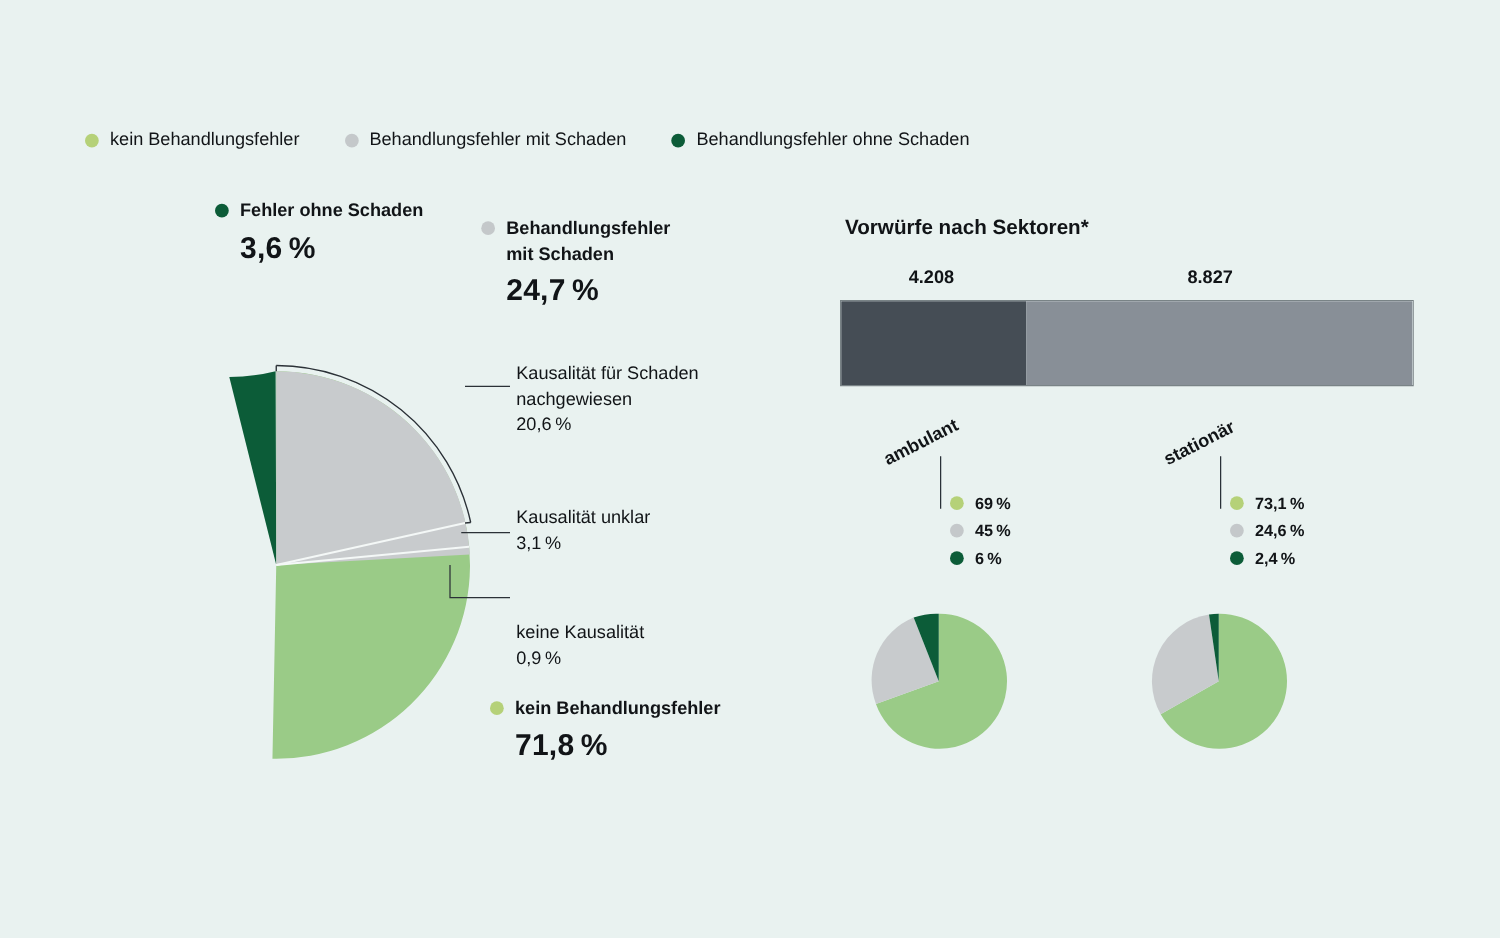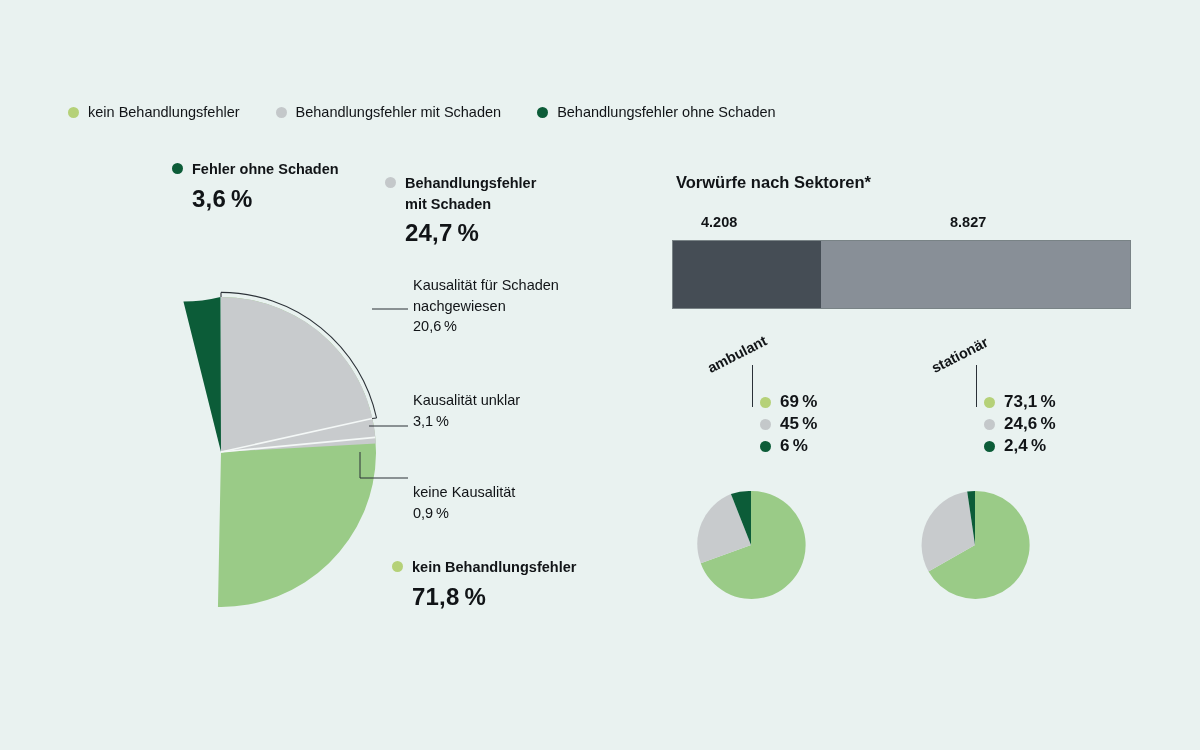--- a/index.html
+++ b/index.html
@@ -79,41 +79,42 @@
 
   #head-fehler-ohne { left: 172px; top: 159px; }
   #head-mit-schaden { left: 385px; top: 173px; justify-content: center; }
   #head-kein-fehler { left: 392px; top: 557px; }
 
   .callout {
     position: absolute;
     font-size: 14.5px;
     line-height: 1.42;
     white-space: nowrap;
+    margin-top: 14px;
   }
   .callout .val { display: block; }
   #callout-nachgewiesen { left: 413px; top: 275px; }
   #callout-unklar       { left: 413px; top: 390px; }
   #callout-keine        { left: 413px; top: 482px; }
 
   
   .right-title {
     position: absolute;
     left: 676px;
     top: 173px;
     font-size: 16.5px;
     font-weight: bold;
   }
   .bar-values {
     position: absolute;
     top: 214px;
     font-size: 14.5px;
     font-weight: bold;
   }
-  #bar-value-ambulant  { left: 701px; }
+  #bar-value-ambulant  { left: 727px; }
   #bar-value-stationaer{ left: 950px; }
 
   .stack-bar {
     position: absolute;
     left: 673px;
     top: 241px;
     width: 457px;
     height: 67px;
     display: flex;
     box-shadow: 0 0 0 1px rgba(30,40,48,0.55);
@@ -136,21 +137,21 @@
     position: absolute;
     width: 1px;
     height: 42px;
     background: #2a3138;
   }
   #tick-ambulant   { left: 752px; top: 365px; }
   #tick-stationaer { left: 976px; top: 365px; }
 
   .mini-legend {
     position: absolute;
-    font-size: 17px;
+    font-size: 13px;
     font-weight: bold;
   }
   .mini-legend .row {
     display: flex;
     align-items: center;
     gap: 9px;
     height: 22px;
   }
   #mini-legend-ambulant   { left: 760px; top: 391px; }
   #mini-legend-stationaer { left: 984px; top: 391px; }

